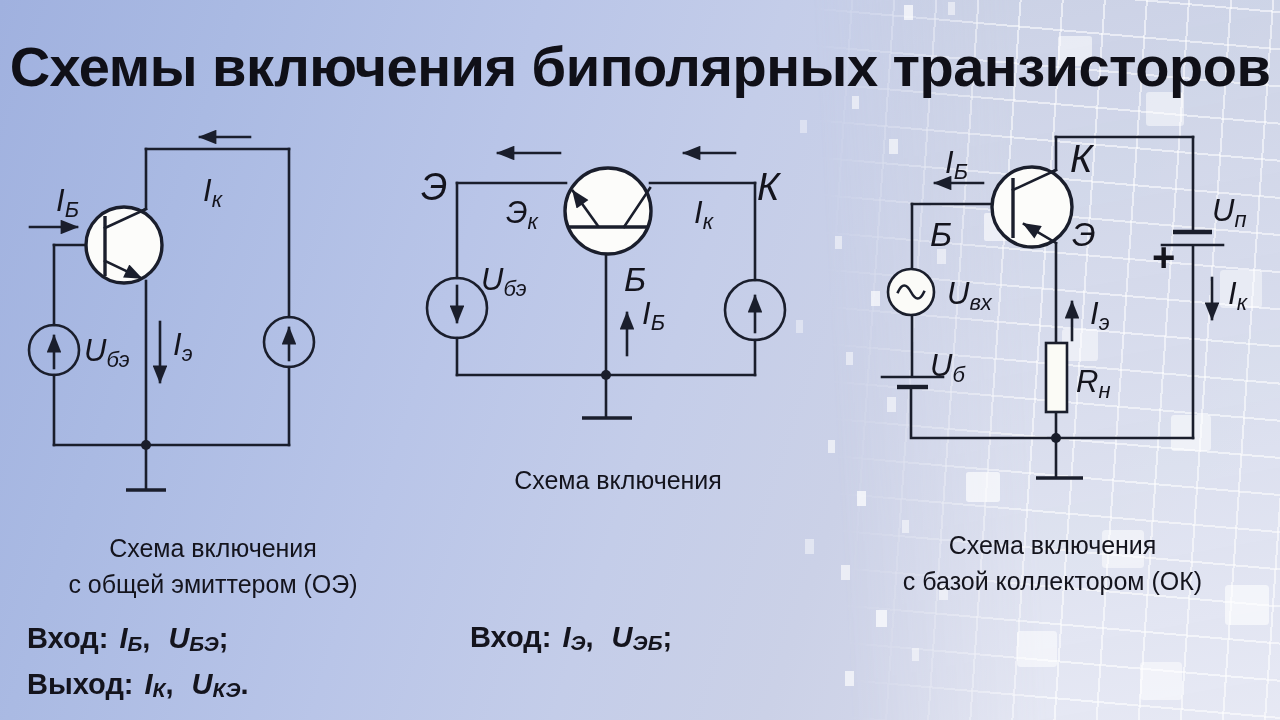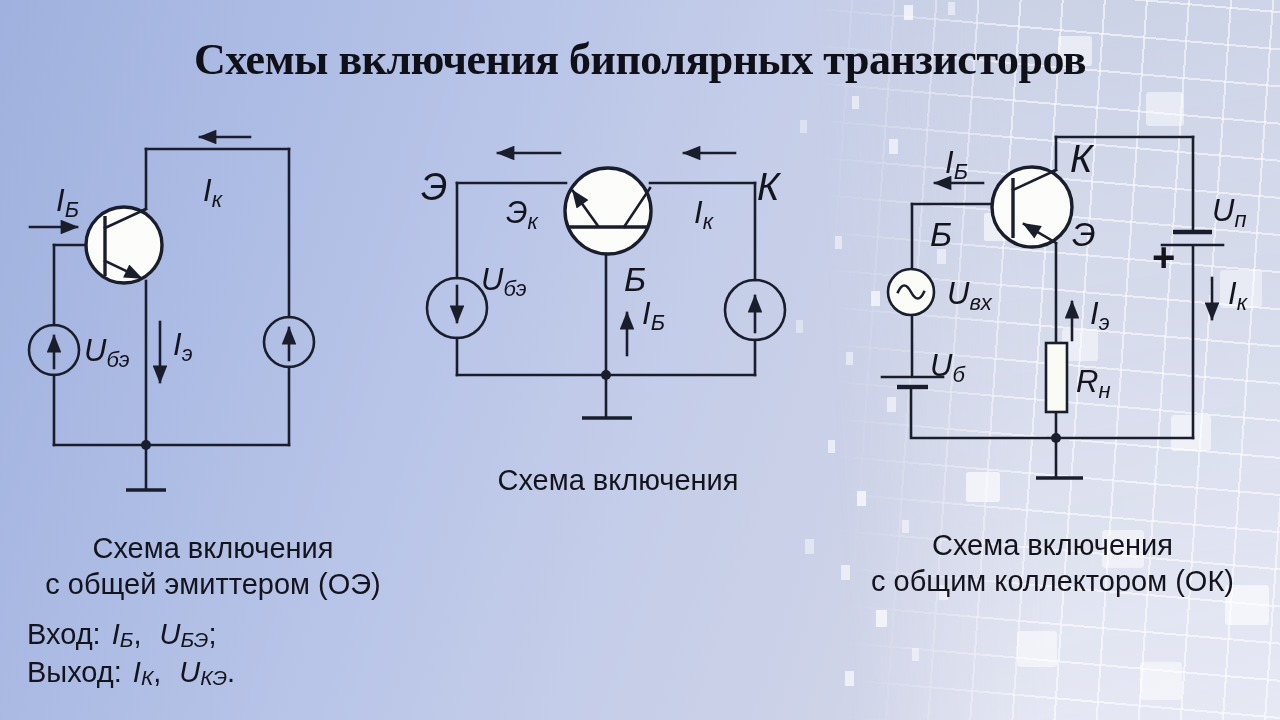--- a/index.html
+++ b/index.html
@@ -40,29 +40,29 @@
       846px 352px 0 0 rgba(255,255,255,.5), 888px 398px 0 1px rgba(255,255,255,.55),
       828px 440px 0 0 rgba(255,255,255,.6), 858px 492px 0 1px rgba(255,255,255,.7),
       902px 520px 0 0 rgba(255,255,255,.5), 842px 566px 0 1px rgba(255,255,255,.6),
       878px 612px 0 2px rgba(255,255,255,.7), 912px 648px 0 0 rgba(255,255,255,.5),
       846px 672px 0 1px rgba(255,255,255,.65), 800px 120px 0 0 rgba(255,255,255,.4),
       796px 320px 0 0 rgba(255,255,255,.4), 806px 540px 0 1px rgba(255,255,255,.45),
       938px 250px 0 1px rgba(255,255,255,.5), 940px 586px 0 1px rgba(255,255,255,.5);
   }
   .title{
     position:absolute; left:0; top:34px; width:1280px; text-align:center;
-    font-size:44px; font-weight:bold; letter-spacing:-0.5px; color:#101018;font-family:Liberation Serif, serif;
+    font-size:56px; font-weight:bold; letter-spacing:-0.5px; color:#101018;
   }
   svg.canvas{position:absolute; left:0; top:0;}
   .caption{
     position:absolute; text-align:center; color:#14141d;
-    font-size:29px; line-height:36px;
+    font-size:25px; line-height:36px;
   }
   .io{
-    position:absolute; color:#14141d; font-size:29px; line-height:33px; white-space:nowrap;
+    position:absolute; color:#14141d; font-size:29px; line-height:40px; white-space:nowrap;font-weight:bold;
   }
   .io .w{font-style:normal;}
   .io .sym{font-style:italic; margin-left:11px;}
   .io .sub{font-style:italic; font-size:21px; vertical-align:-3px;}
   .io .sep{margin-right:7px;}
 </style>
 </head>
 <body>
 
 <div id="stage">
@@ -221,30 +221,33 @@
 
   <div class="caption" style="left:8px; top:530px; width:410px;">
     <div>Схема включения</div>
     <div>с общей эмиттером (ОЭ)</div>
   </div>
   <div class="caption" style="left:418px; top:462px; width:400px;">
     <div>Схема включения</div>
   </div>
   <div class="caption" style="left:840px; top:527px; width:425px;">
     <div>Схема включения</div>
-    <div>с общим коллектором (ОК)</div>
+    <div>с базой коллектором (ОК)</div>
   </div>
 
   <div class="io" style="left:27px; top:618px;">
     <div>
       <span class="w">Вход:</span><span class="sym">I</span><span class="sub">Б</span><span class="sep">,</span><span class="sym">U</span><span class="sub">БЭ</span><span>;</span>
     </div>
     <div>
       <span class="w">Выход:</span><span class="sym">I</span><span class="sub">К</span><span class="sep">,</span><span class="sym">U</span><span class="sub">КЭ</span><span>.</span>
     </div>
   </div>
 
   <div class="io" style="left:470px; top:617px;">
+    <div>
+      <span class="w">Вход:</span><span class="sym">I</span><span class="sub">Э</span><span class="sep">,</span><span class="sym">U</span><span class="sub">ЭБ</span><span>;</span>
+    </div>
   </div>
 
   <div class="io" style="left:875px; top:617px;">
   </div>
 </div>
 
 </body></html>

